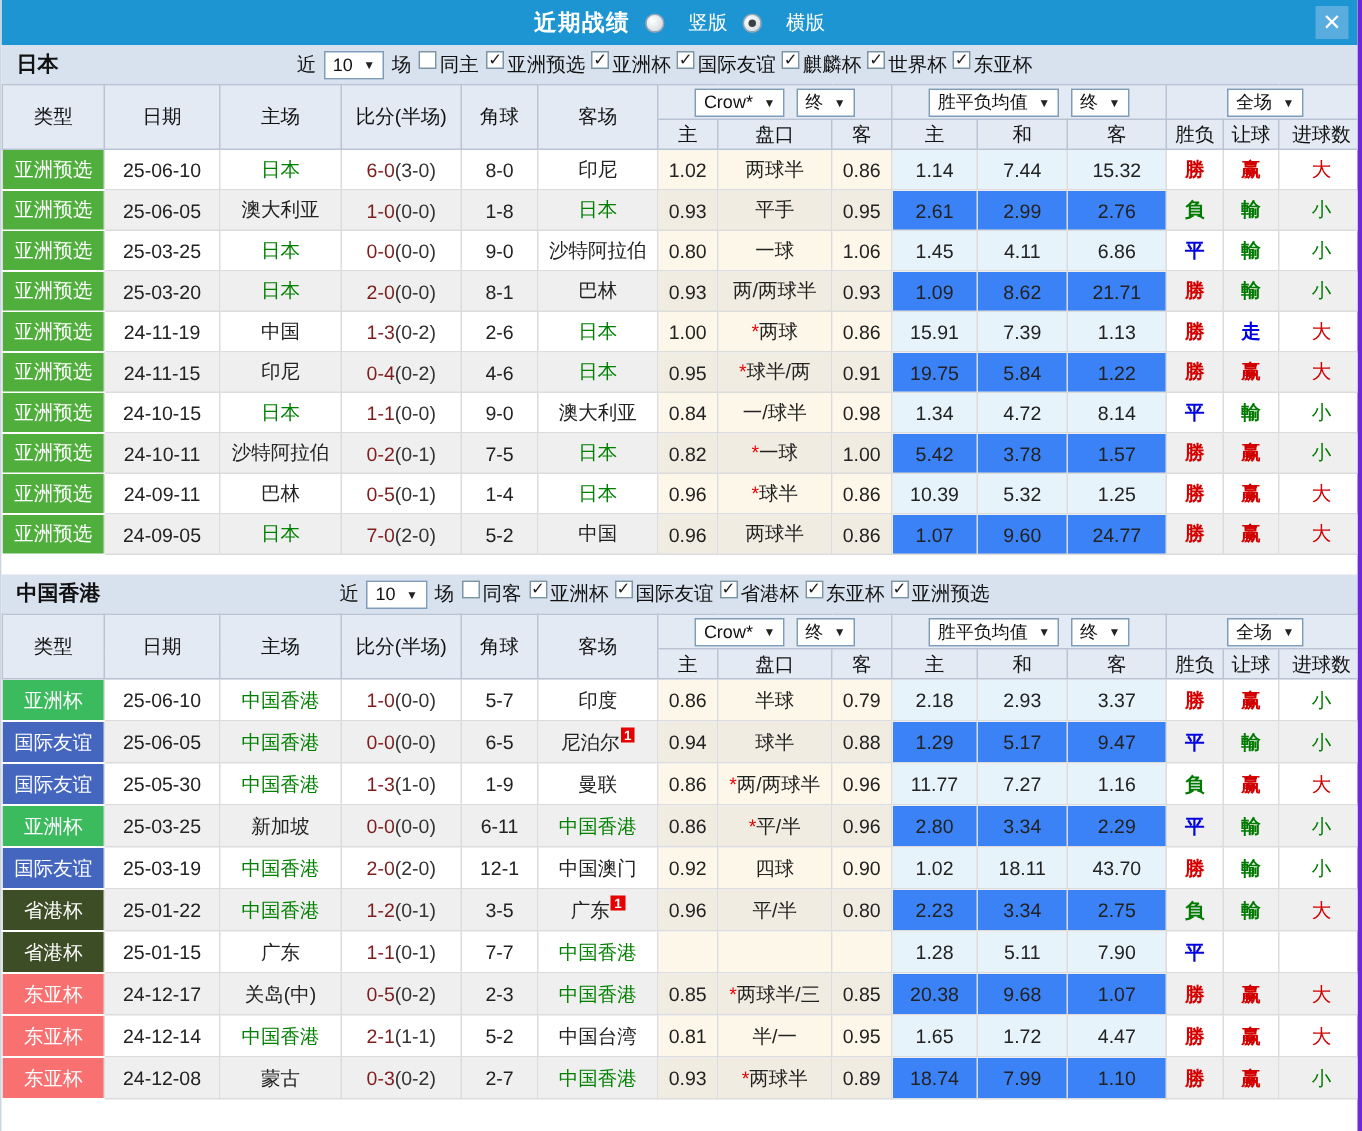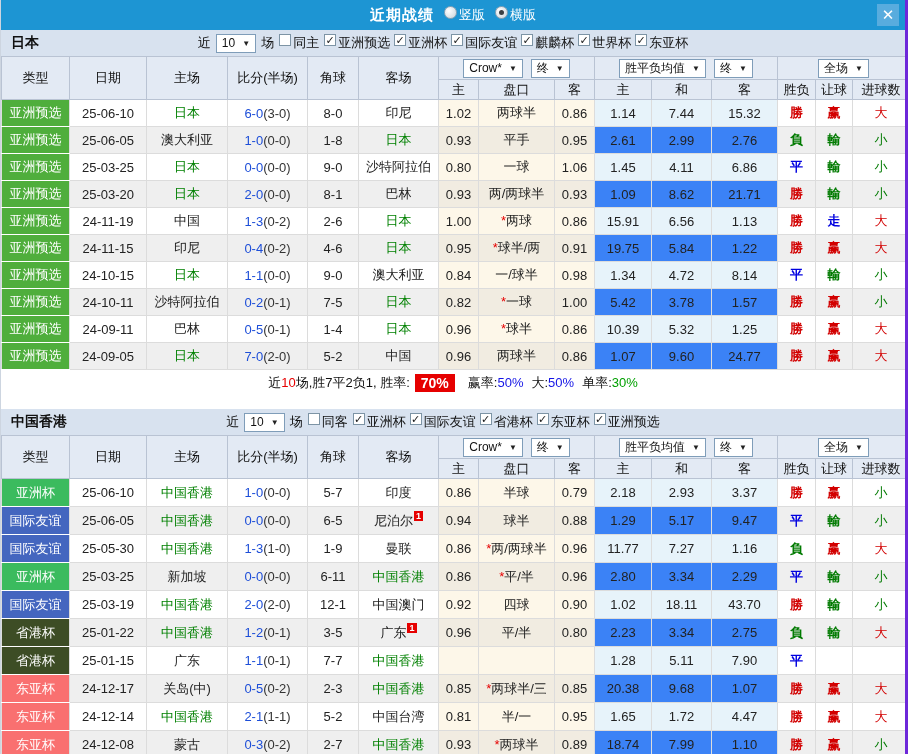--- a/index.html
+++ b/index.html
@@ -2,21 +2,21 @@
 <html><head>
 <meta charset="utf-8">
 <style>
   *{margin:0;padding:0;box-sizing:border-box}
   html,body{background:#fff}
   body{font-family:"Liberation Sans","DejaVu Sans",sans-serif}
   .window{width:908px;height:754px;overflow:hidden;background:#fff;position:relative;border-left:1px solid #cdd5e0;border-right:3px solid #6d28d9}
   
   .titlebar{height:30px;background:#1d95d3;display:flex;align-items:center;justify-content:center;position:relative}
   .title{color:#fff;font-weight:bold;font-size:15px;letter-spacing:1px}
-  .radio{display:inline-flex;gap:2px;color:#fff;font-size:13px;margin-left:10px;cursor:pointer}
+  .radio{display:inline-flex;align-items:center;gap:16px;color:#fff;font-size:13px;margin-left:10px;cursor:pointer}
   .rdot{width:13px;height:13px;border-radius:50%;background:radial-gradient(circle at 35% 35%,#fff,#c9d3da);border:1px solid #8fa4b5;display:inline-block;position:relative}
   .rdot.checked::after{content:"";position:absolute;inset:3px;border-radius:50%;background:#3a3f44}
   .close{position:absolute;right:6px;top:4px;width:22px;height:22px;background:#58acde;color:#fff;font-weight:bold;display:flex;align-items:center;justify-content:center;cursor:pointer;font-size:15px}
   
   .filterbar{height:26px;background:#d8e2ef;display:flex;align-items:center;font-size:13px;color:#111}
   .team{font-weight:bold;padding:0 10px;width:130px;font-size:14px;flex:0 0 auto}
   .filters{display:flex;align-items:center;gap:5px;margin:0 auto;flex:0 0 auto;padding-right:150px}
   .sel{display:inline-flex;align-items:center;background:#fff;border:1px solid #7f9db9;padding:1px 5px;font-size:12px;gap:7px;cursor:pointer;white-space:nowrap;line-height:15px}
   .sel::after{content:"▼";font-size:8px;color:#222}
   .cbl{display:inline-flex;align-items:flex-start;gap:2px;cursor:pointer;white-space:nowrap}
@@ -29,21 +29,21 @@
   th.gcell .sel{margin:0 4px}
   tbody td{border:1px solid #dcdcdc;text-align:center;height:27px;color:#222;overflow:hidden;white-space:nowrap}
   .sec2 tbody td{height:28px}
   tr.alt td{background:#efefef}
   td.od{background:#fdf7e9}
   tr.alt td.od{background:#f1ece1}
   td.av{background:#e7f3fa}
   tr.alt td.av{background:#3b82f6}
   td.type{color:#fff;border-top:1px solid #fff;border-bottom:1px solid #fff}
   .hot{color:#008000}
-  .sc{color:#1d4ed8}
+  .sc{color:#7f1d1d}
   .half{color:#333}
   .star{color:#e60000}
   .badge{background:#e60000;color:#fff;font-size:9px;font-weight:bold;padding:0 2px;margin-left:1px;vertical-align:super;line-height:1}
   td.rs{font-weight:bold}
   .c-red{color:#d20000}
   .c-blue{color:#0000e0}
   .c-green{color:#007a00}
   
   .summary{height:26px;display:flex;align-items:center;justify-content:center;font-size:13px;color:#111;background:#fff}
   .summary .rate{background:#e60000;color:#fff;font-weight:bold;padding:1px 6px;margin:0 5px;font-size:14px}
@@ -245,21 +245,21 @@
             <td class="type" style="background:#4fae3c">亚洲预选</td>
             <td>24-11-19</td>
             <td class="">中国</td>
             <td><span class="sc">1-3</span><span class="half">(0-2)</span></td>
             <td>2-6</td>
             <td class="hot">日本</td>
             <td class="od">1.00</td>
             <td class="od"><span class="star">*</span>两球</td>
             <td class="od">0.86</td>
             <td class="av">15.91</td>
-            <td class="av">6.56</td>
+            <td class="av">7.39</td>
             <td class="av">1.13</td>
             <td class="rs c-red">勝</td>
             <td class="rs c-blue">走</td>
             <td class="rg c-red">大</td>
           </tr>
           <tr class="alt">
             <td class="type" style="background:#4fae3c">亚洲预选</td>
             <td>24-11-15</td>
             <td class="">印尼</td>
             <td><span class="sc">0-4</span><span class="half">(0-2)</span></td>
@@ -338,27 +338,20 @@
             <td class="od">0.86</td>
             <td class="av">1.07</td>
             <td class="av">9.60</td>
             <td class="av">24.77</td>
             <td class="rs c-red">勝</td>
             <td class="rs c-red">赢</td>
             <td class="rg c-red">大</td>
           </tr>
         </tbody>
     </table>
-    <div class="summary">
-        <span>近<span class="s-red">10</span>场,胜7平2负1, 胜率:</span>
-        <span class="rate">70%</span>
-        <span class="sp">赢率:<span class="s-blue">50%</span></span>
-        <span class="sp">大:<span class="s-blue">50%</span></span>
-        <span class="sp">单率:<span class="s-green">30%</span></span>
-      </div>
   </section>
 
   <div class="gap"></div>
 
   <section class="sec2">
     <div class="filterbar">
       <span class="team">中国香港</span>
       <div class="filters">
         <span>近</span>
         <span class="sel">

